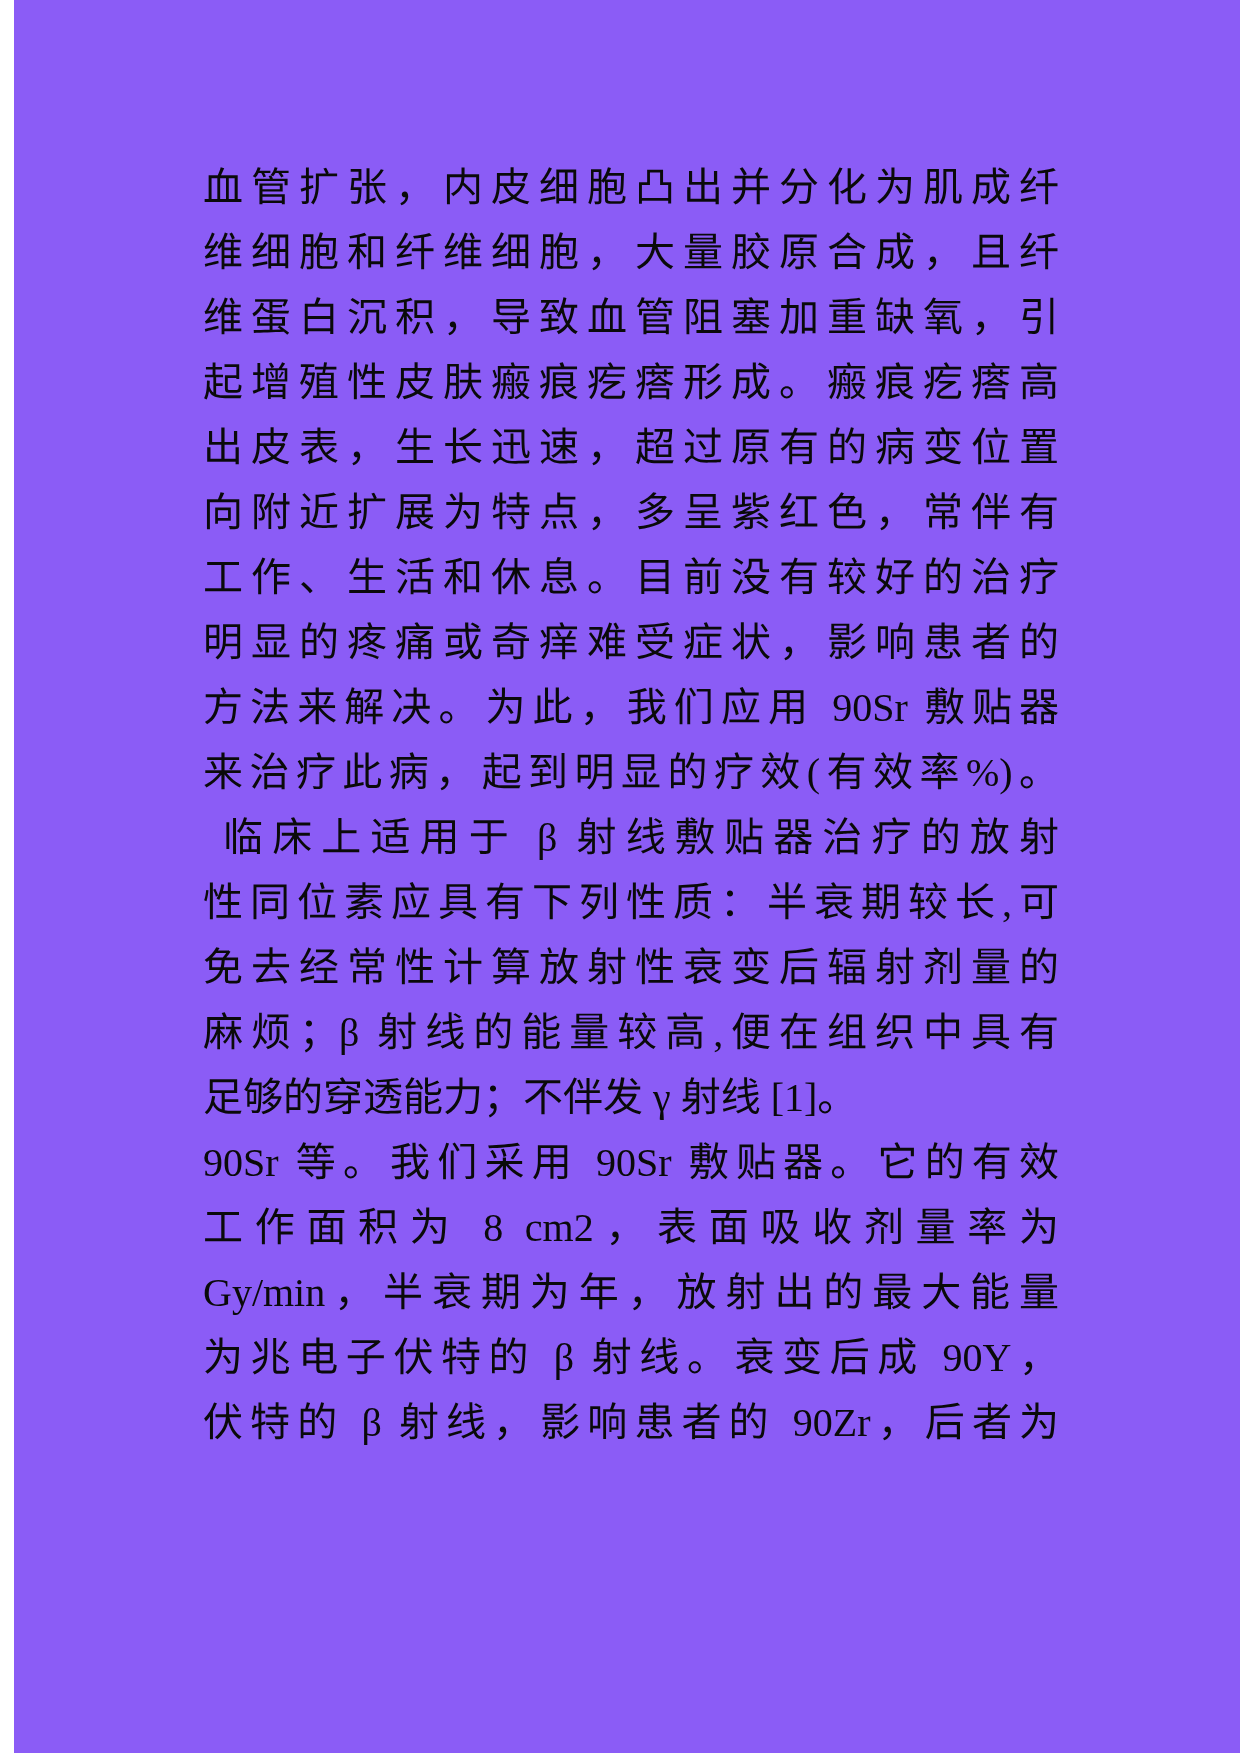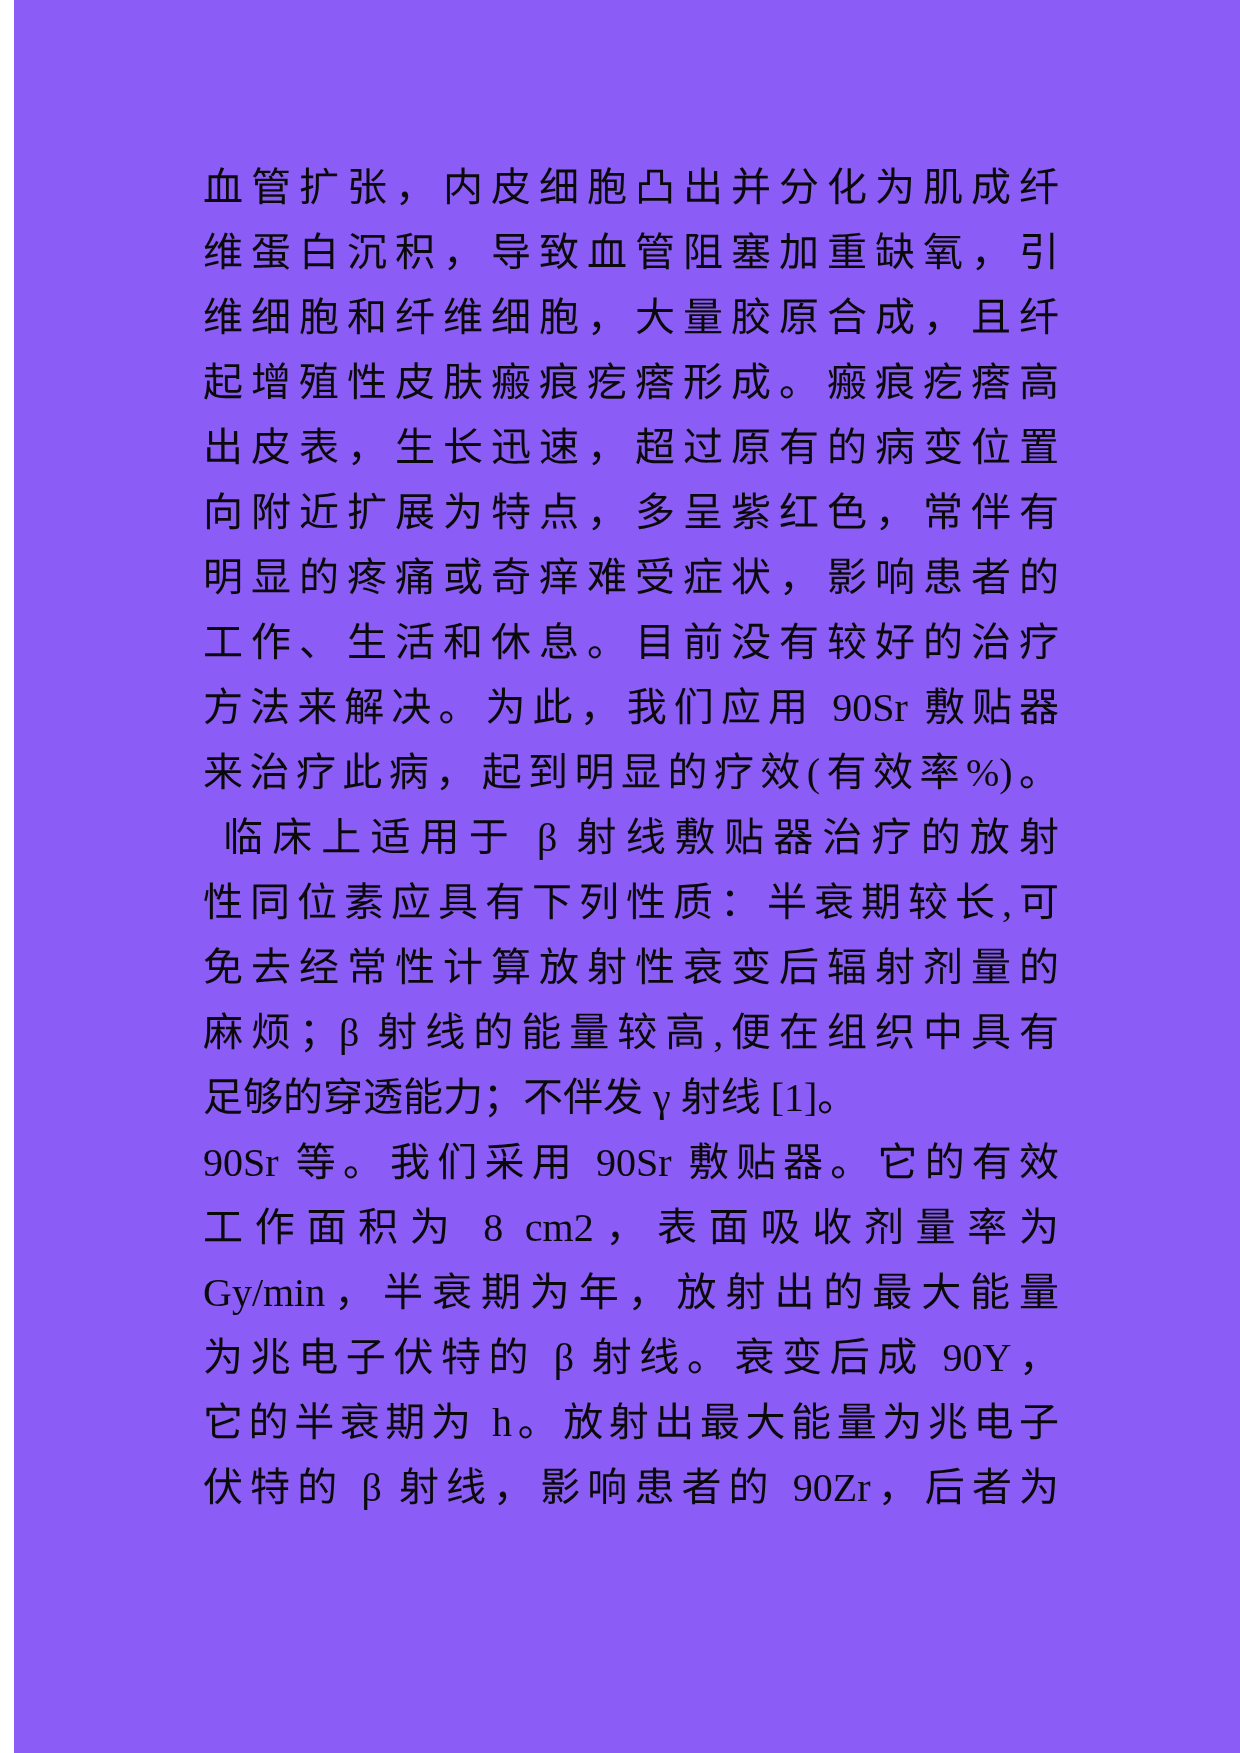--- a/index.html
+++ b/index.html
@@ -44,34 +44,33 @@
     text-align: right;
     text-align-last: left;
   }
 </style>
 </head>
 <body>
 
 <div class="page">
   <div class="text-block">
     <div class="line">血管扩张，内皮细胞凸出并分化为肌成纤</div>
+    <div class="line">维细胞和纤维细胞，大量胶原合成，且纤</div>
     <div class="line">维蛋白沉积，导致血管阻塞加重缺氧，引</div>
-    <div class="line">维细胞和纤维细胞，大量胶原合成，且纤</div>
     <div class="line">起增殖性皮肤瘢痕疙瘩形成。瘢痕疙瘩高</div>
     <div class="line">出皮表，生长迅速，超过原有的病变位置</div>
     <div class="line">向附近扩展为特点，多呈紫红色，常伴有</div>
+    <div class="line">工作、生活和休息。目前没有较好的治疗</div>
     <div class="line">明显的疼痛或奇痒难受症状，影响患者的</div>
-    <div class="line">工作、生活和休息。目前没有较好的治疗</div>
     <div class="line">方法来解决。为此，我们应用 90Sr 敷贴器</div>
     <div class="line">来治疗此病，起到明显的疗效(有效率%)。</div>
     <div class="line indent">临床上适用于 β 射线敷贴器治疗的放射</div>
     <div class="line">性同位素应具有下列性质：半衰期较长,可</div>
     <div class="line">免去经常性计算放射性衰变后辐射剂量的</div>
     <div class="line">麻烦；β 射线的能量较高,便在组织中具有</div>
     <div class="line para-end">足够的穿透能力；不伴发 γ 射线 [1]。</div>
     <div class="line">90Sr 等。我们采用 90Sr 敷贴器。它的有效</div>
     <div class="line">工作面积为 8 cm2，表面吸收剂量率为</div>
     <div class="line">Gy/min，半衰期为年，放射出的最大能量</div>
     <div class="line">为兆电子伏特的 β 射线。衰变后成 90Y，</div>
-    <div class="line">它的半衰期为 h。放射出最大能量为兆电子</div>
     <div class="line">伏特的 β 射线，影响患者的 90Zr，后者为</div>
   </div>
 </div>
 
 </body></html>

